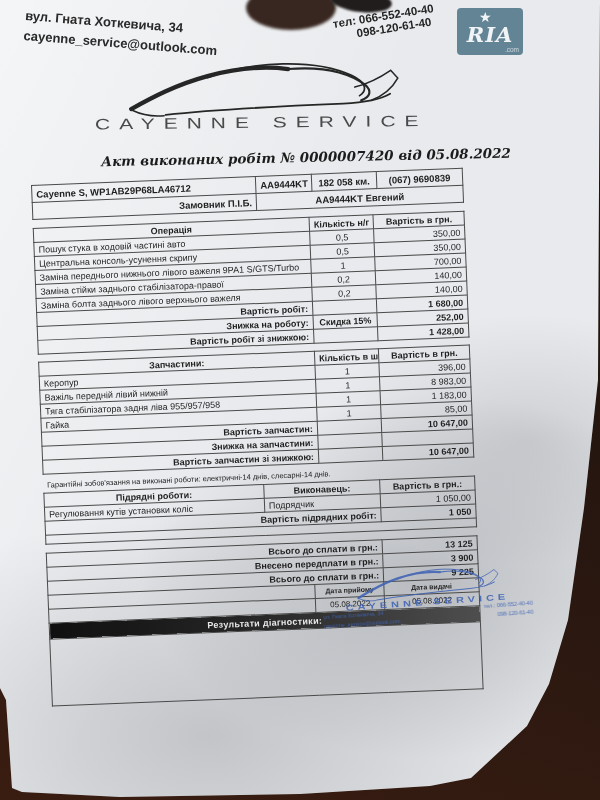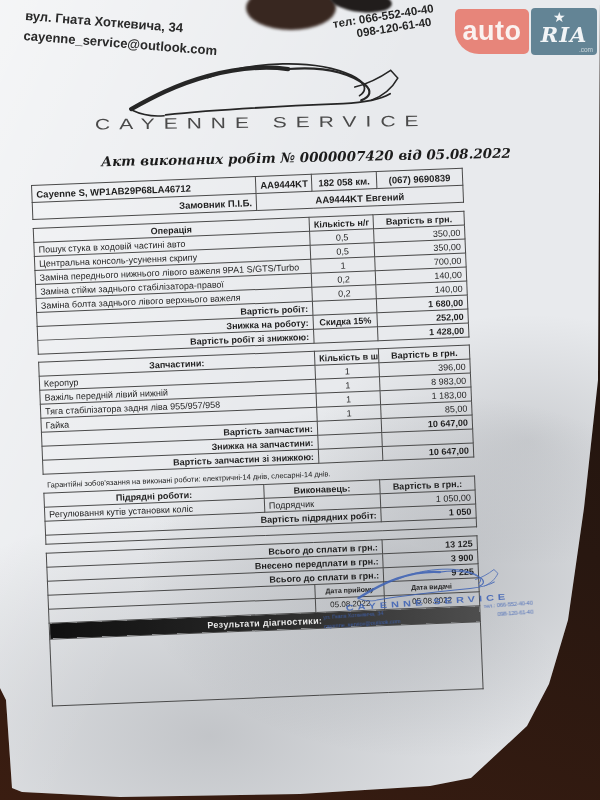--- a/index.html
+++ b/index.html
@@ -344,19 +344,18 @@
     </div>
   </div>
 
   <div class="curl"></div>
 </div>
 
 <div class="blob1"></div>
 <div class="blob2"></div>
 
 <div class="watermark">
-  <div class="wm-auto">auto</div>
   <div class="wm-ria">
     <span class="star">★</span>
     <span class="ria-text">RIA</span>
     <span class="com">.com</span>
   </div>
 </div>
 
 </body></html>

